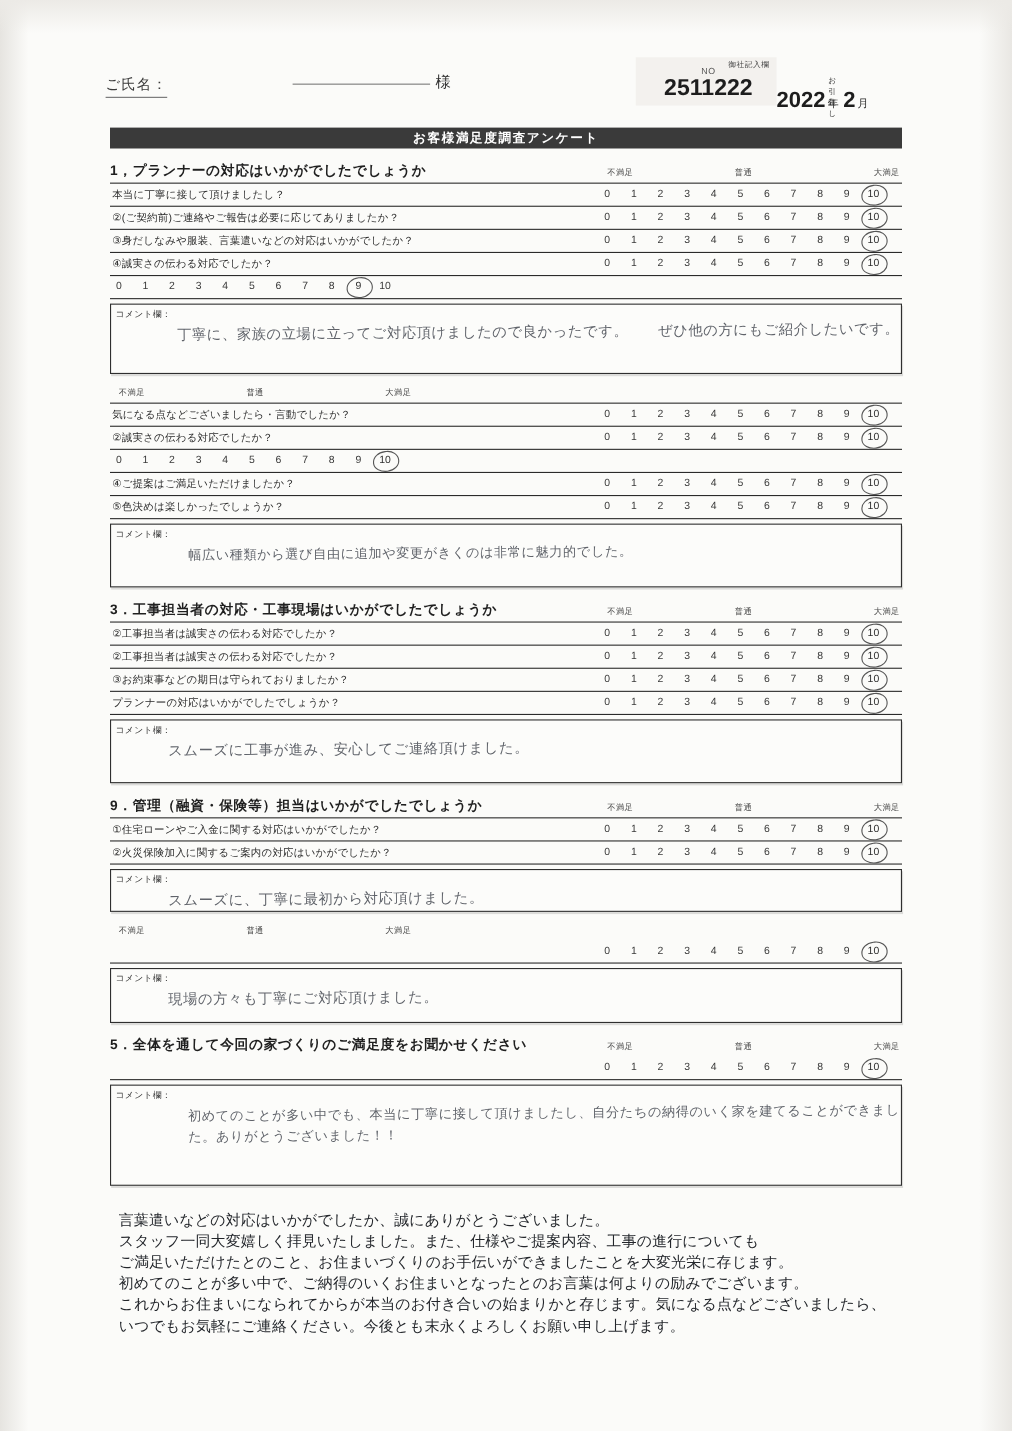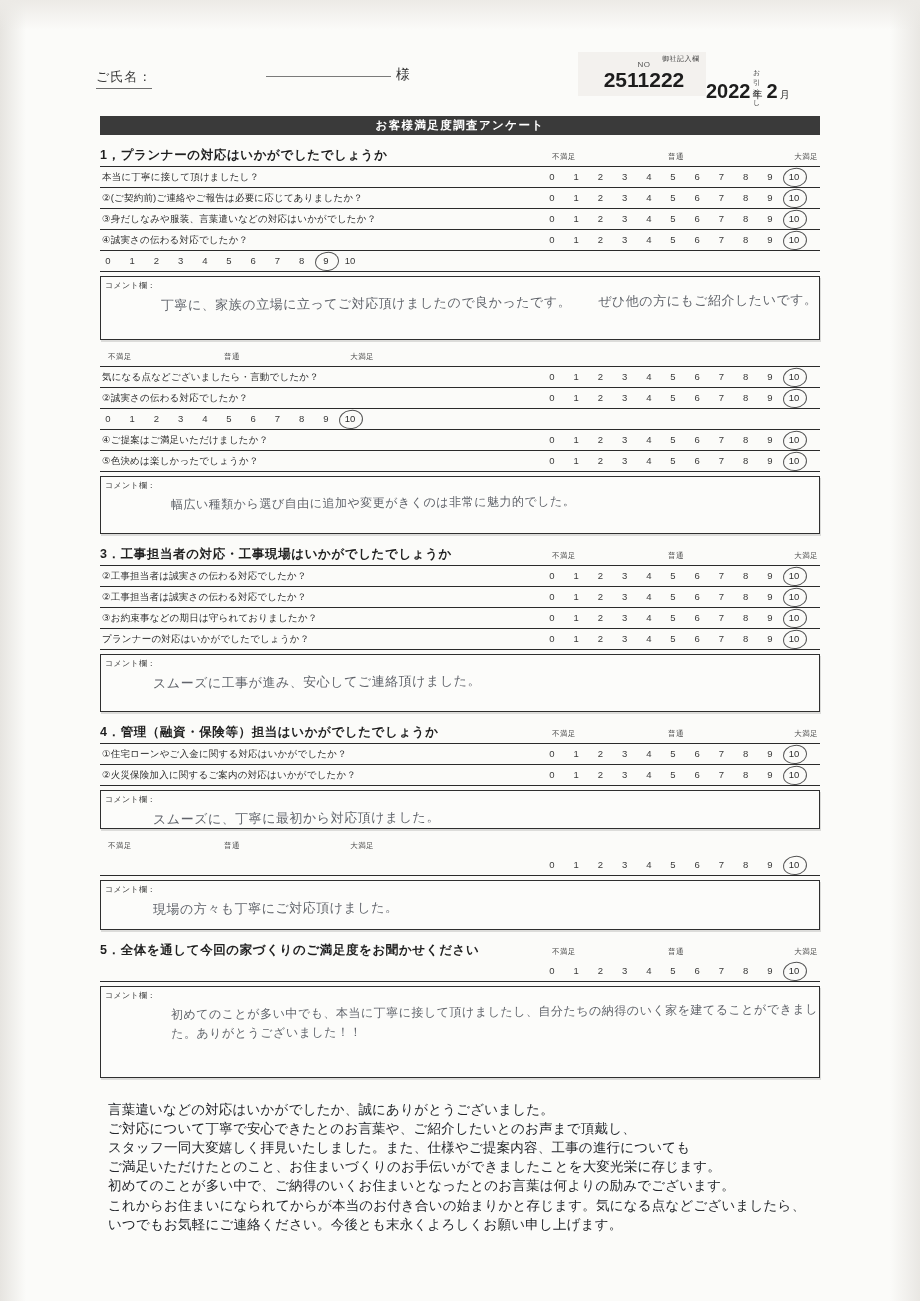--- a/index.html
+++ b/index.html
@@ -595,21 +595,21 @@
               <span class="circle-mark" style="left: 239px;"></span>
             </div>
           </div>
           <div class="comment-box" style="min-height: 56px;">
             <div class="comment-label">コメント欄：</div>
             <div class="hand tight">スムーズに工事が進み、安心してご連絡頂けました。</div>
           </div>
         </div>
         <div class="section">
           <div class="sec-head">
-            <div class="sec-title">4．管理（融資・保険等）担当はいかがでしたでしょうか</div>
+            <div class="sec-title">9．管理（融資・保険等）担当はいかがでしたでしょうか</div>
             <div class="scale-caption">
               <span class="cap-low">不満足</span>
               <span class="cap-mid">普通</span>
               <span class="cap-high">大満足</span>
             </div>
           </div>
           <div class="qrow">
             <div class="qtext">①住宅ローンやご入金に関する対応はいかがでしたか？</div>
             <div class="scale">
               <span class="tick" style="left: 0px;">0</span>
@@ -704,21 +704,20 @@
           </div>
           <div class="comment-box" style="min-height: 90px;">
             <div class="comment-label">コメント欄：</div>
             <div class="hand small">初めてのことが多い中でも、本当に丁寧に接して頂けましたし、自分たちの納得のいく家を建てることができました。ありがとうございました！！</div>
           </div>
         </div>
       </div>
 
     <div class="closing">
         <p>言葉遣いなどの対応はいかがでしたか、誠にありがとうございました。</p>
-        <p>ご対応について丁寧で安心できたとのお言葉や、ご紹介したいとのお声まで頂戴し、</p>
         <p>スタッフ一同大変嬉しく拝見いたしました。また、仕様やご提案内容、工事の進行についても</p>
         <p>ご満足いただけたとのこと、お住まいづくりのお手伝いができましたことを大変光栄に存じます。</p>
         <p>初めてのことが多い中で、ご納得のいくお住まいとなったとのお言葉は何よりの励みでございます。</p>
         <p>これからお住まいになられてからが本当のお付き合いの始まりかと存じます。気になる点などございましたら、</p>
         <p>いつでもお気軽にご連絡ください。今後とも末永くよろしくお願い申し上げます。</p>
       </div>
   </div>
 </div>
 
 </body></html>

